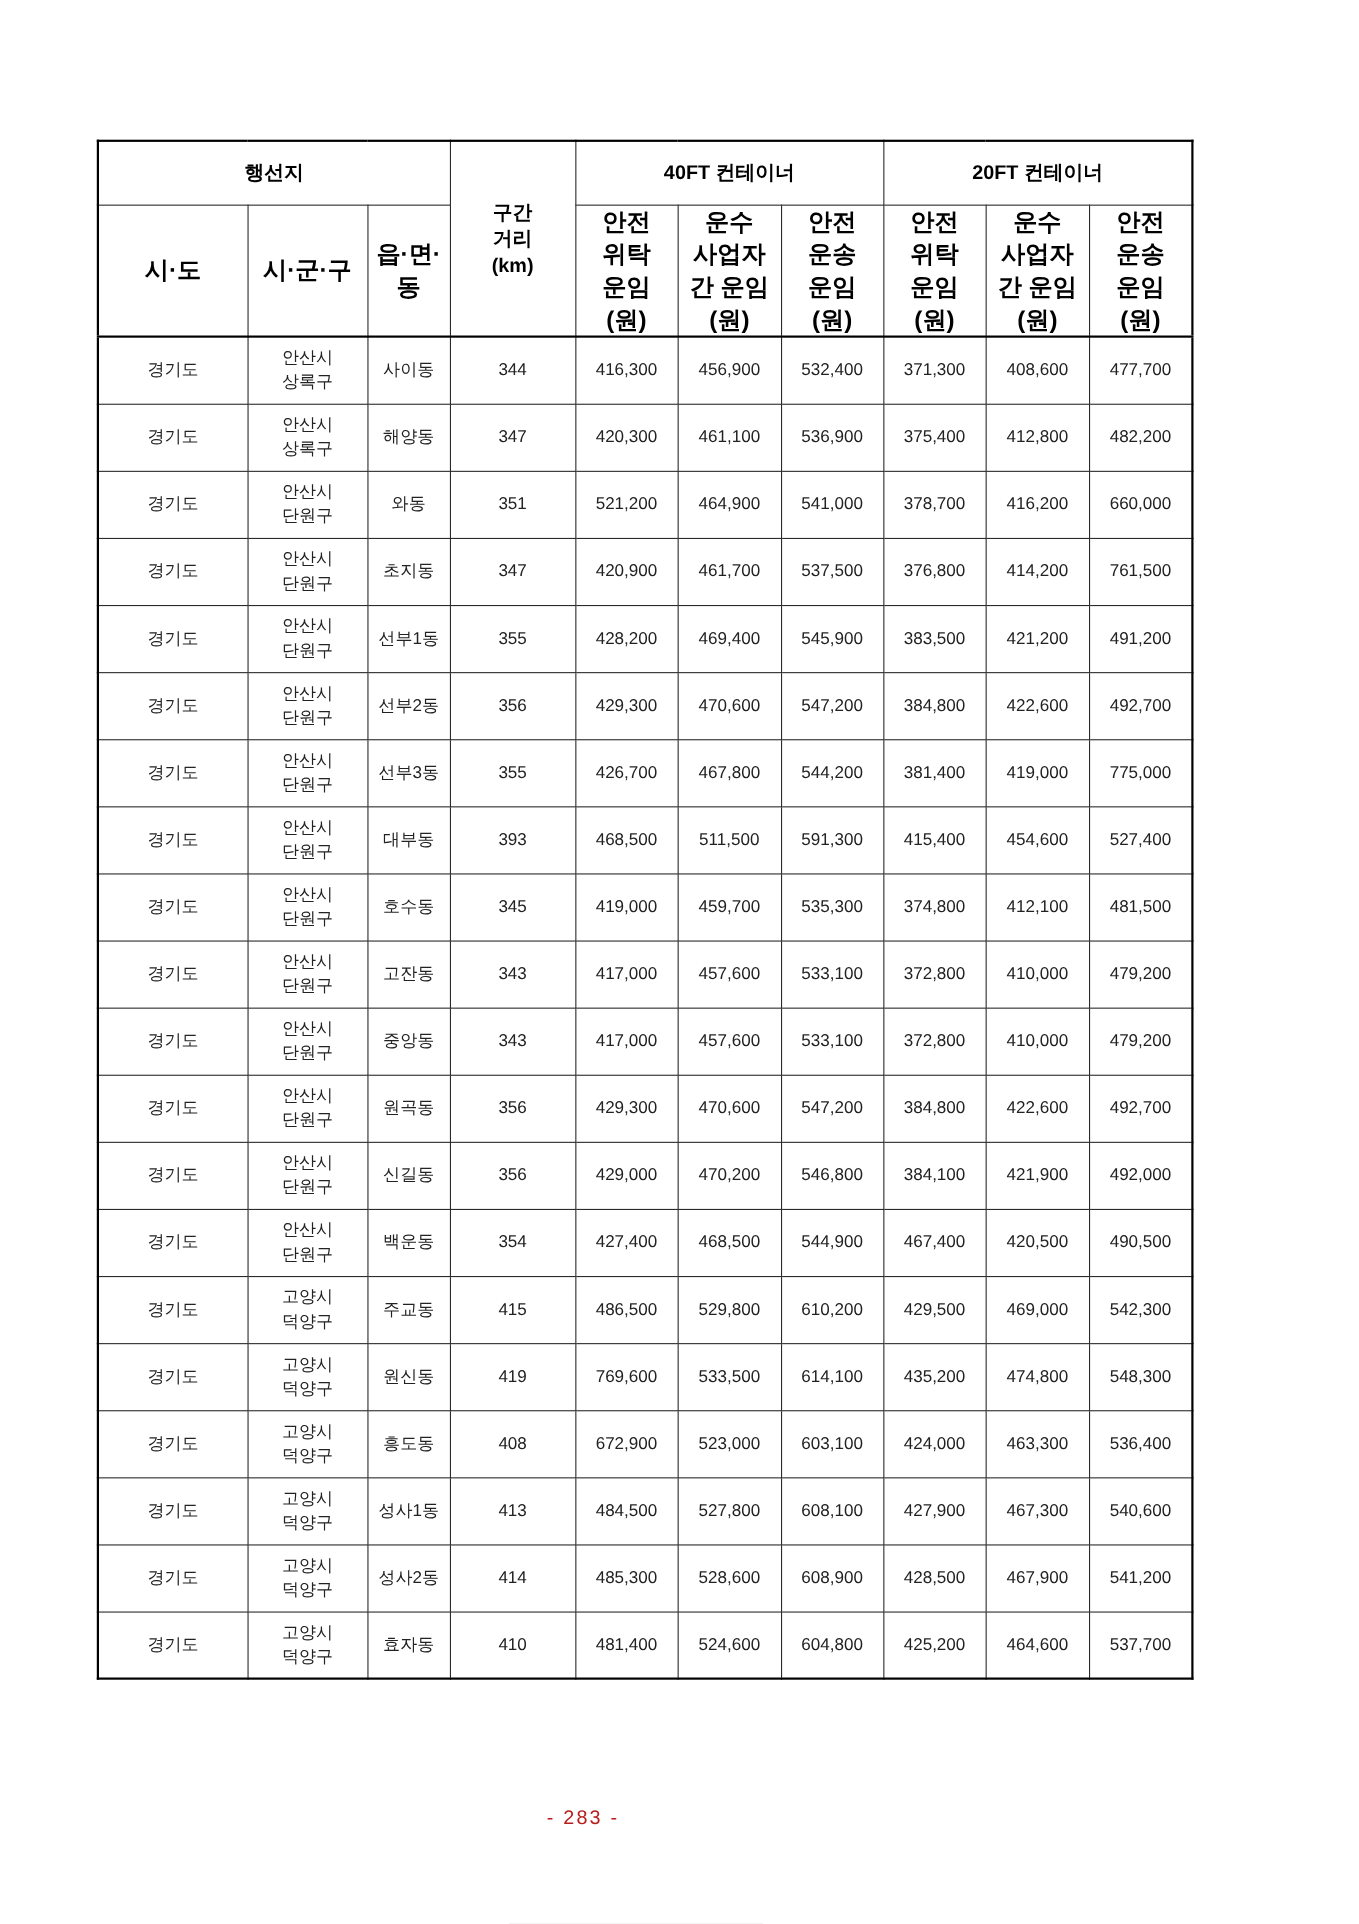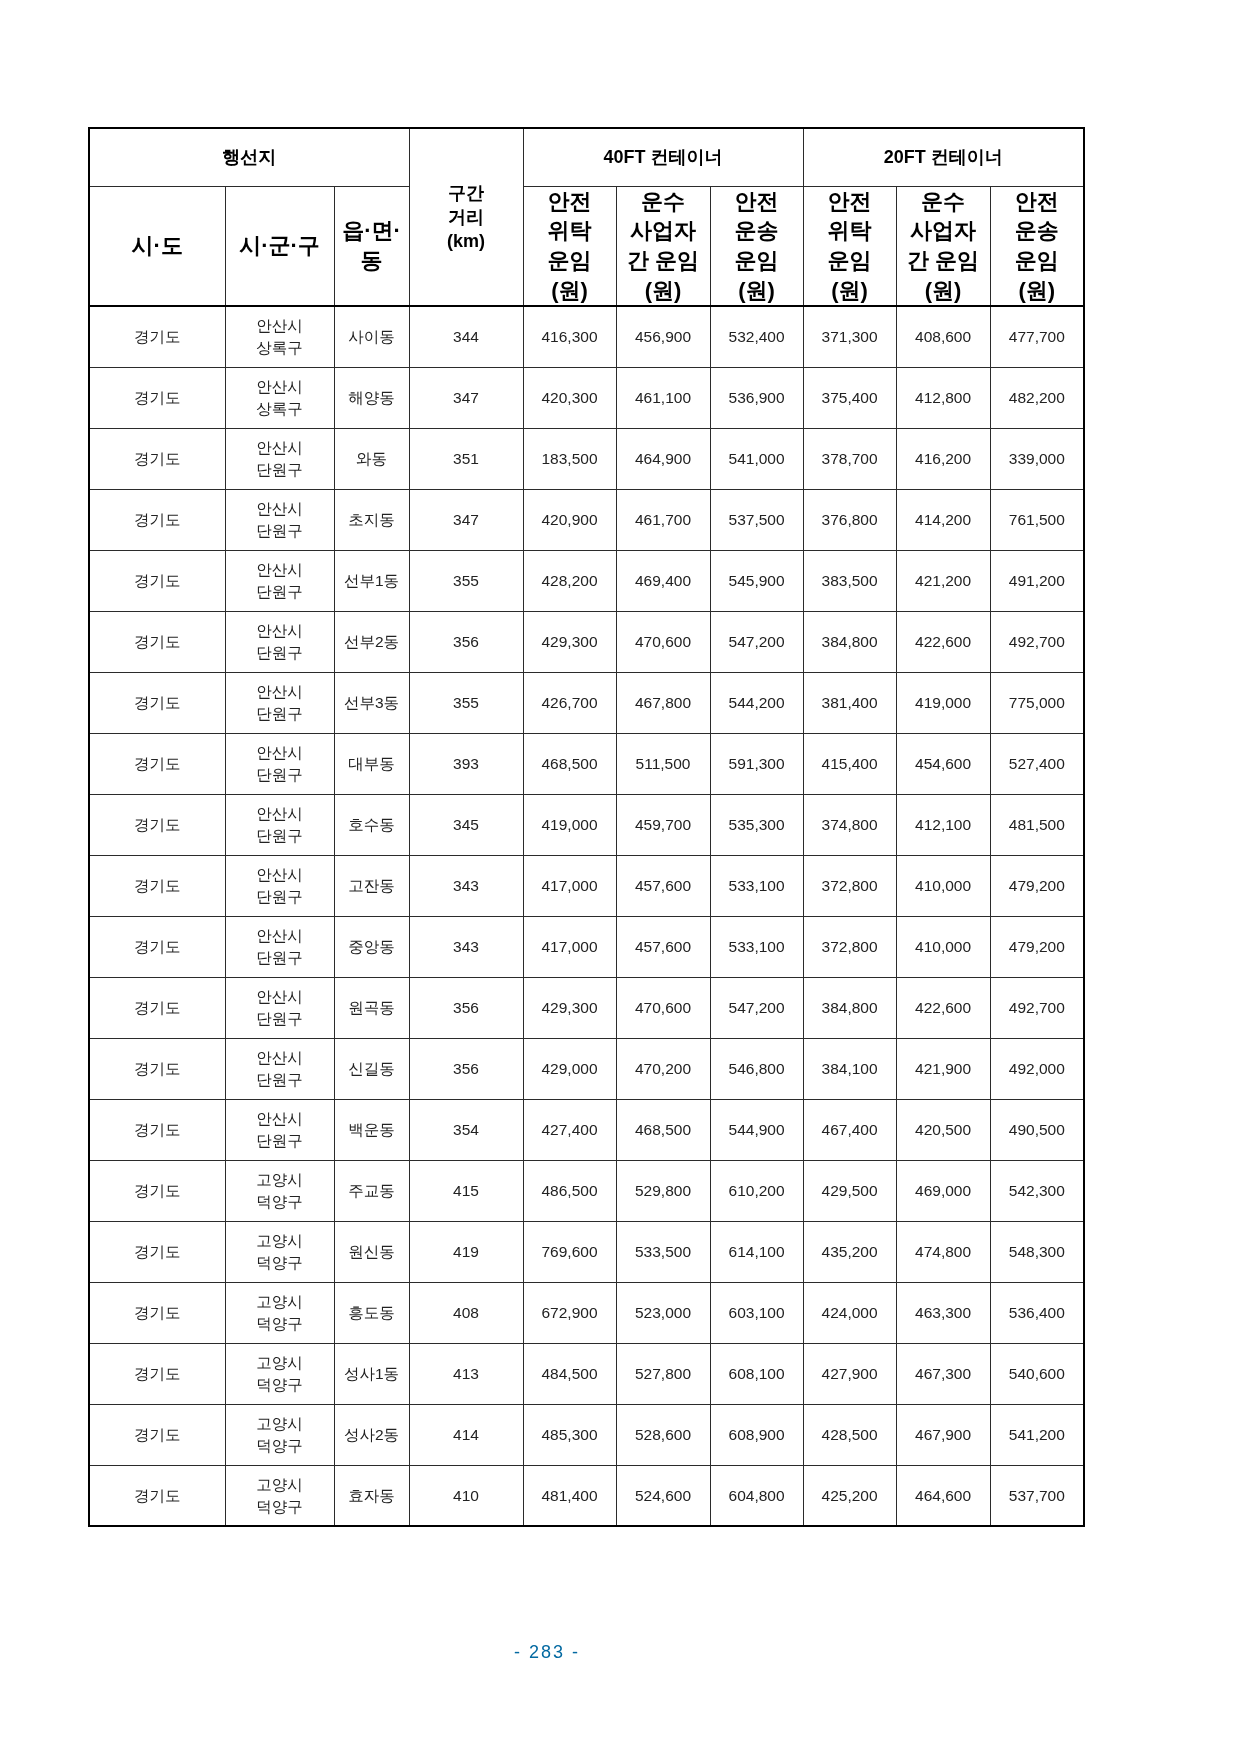--- a/index.html
+++ b/index.html
@@ -38,25 +38,25 @@
   table.fare thead{border-bottom:2.5px solid #000;}
   table.fare tbody td{
     height:61px;
     font-size:15.5px;
     line-height:1.4;
     color:#222;
     font-weight:400;
   }
   .page-number{
     position:absolute;
-    left:17px;top:1642px;
+    left:0;top:1642px;
     width:1060px;
     text-align:center;
     font-size:18px;
-    color:#0369a1;
+    color:#b91c1c;
     letter-spacing:2px;
   }
 </style>
 </head>
 <body>
 
 <div class="page">
 
   <table class="fare">
     <colgroup>
@@ -136,26 +136,26 @@
           <td>375,400</td>
           <td>412,800</td>
           <td>482,200</td>
         </tr>
         <tr>
           <td>경기도</td>
           <td>안산시
 단원구</td>
           <td>와동</td>
           <td>351</td>
-          <td>183,500</td>
+          <td>521,200</td>
           <td>464,900</td>
           <td>541,000</td>
           <td>378,700</td>
           <td>416,200</td>
-          <td>339,000</td>
+          <td>660,000</td>
         </tr>
         <tr>
           <td>경기도</td>
           <td>안산시
 단원구</td>
           <td>초지동</td>
           <td>347</td>
           <td>420,900</td>
           <td>461,700</td>
           <td>537,500</td>

